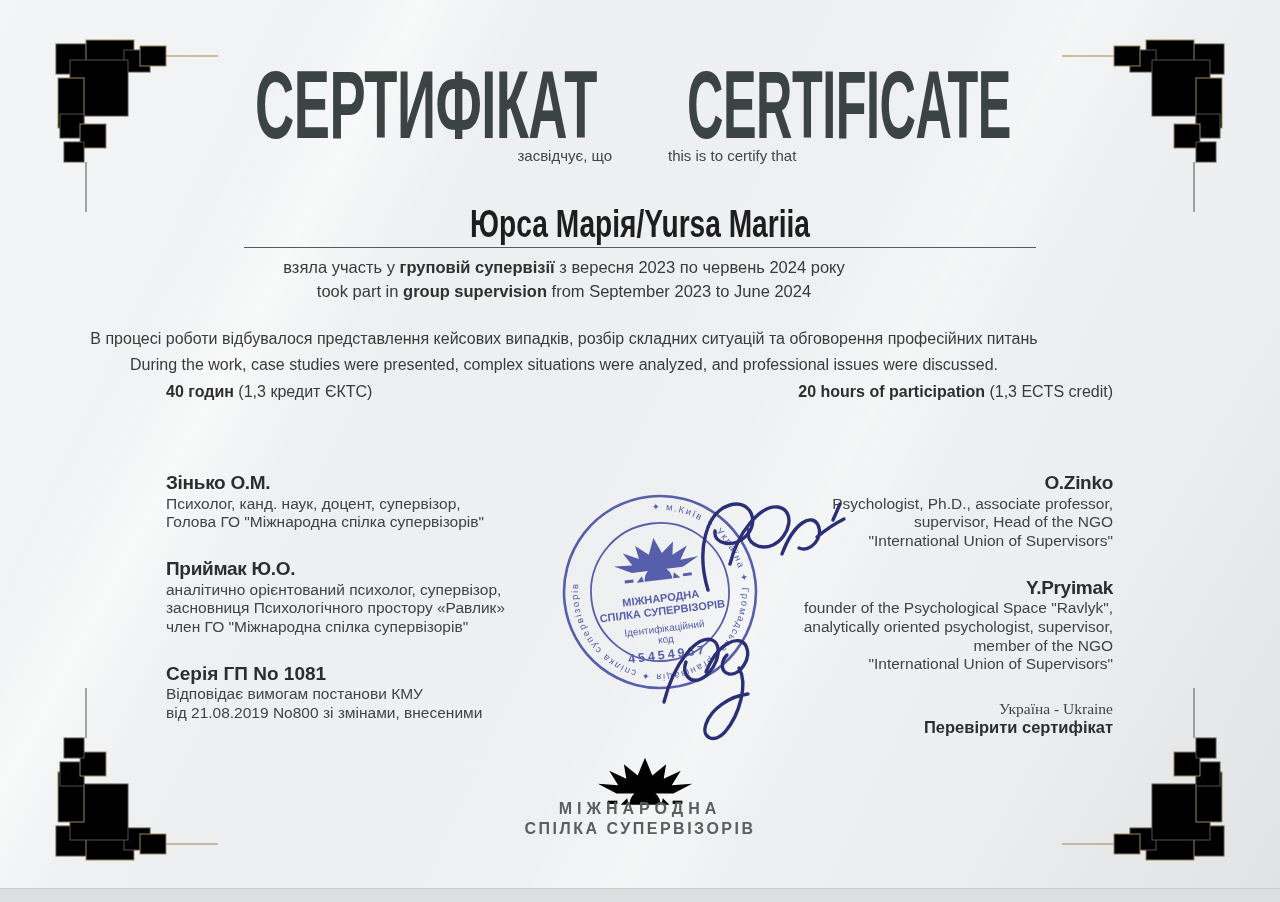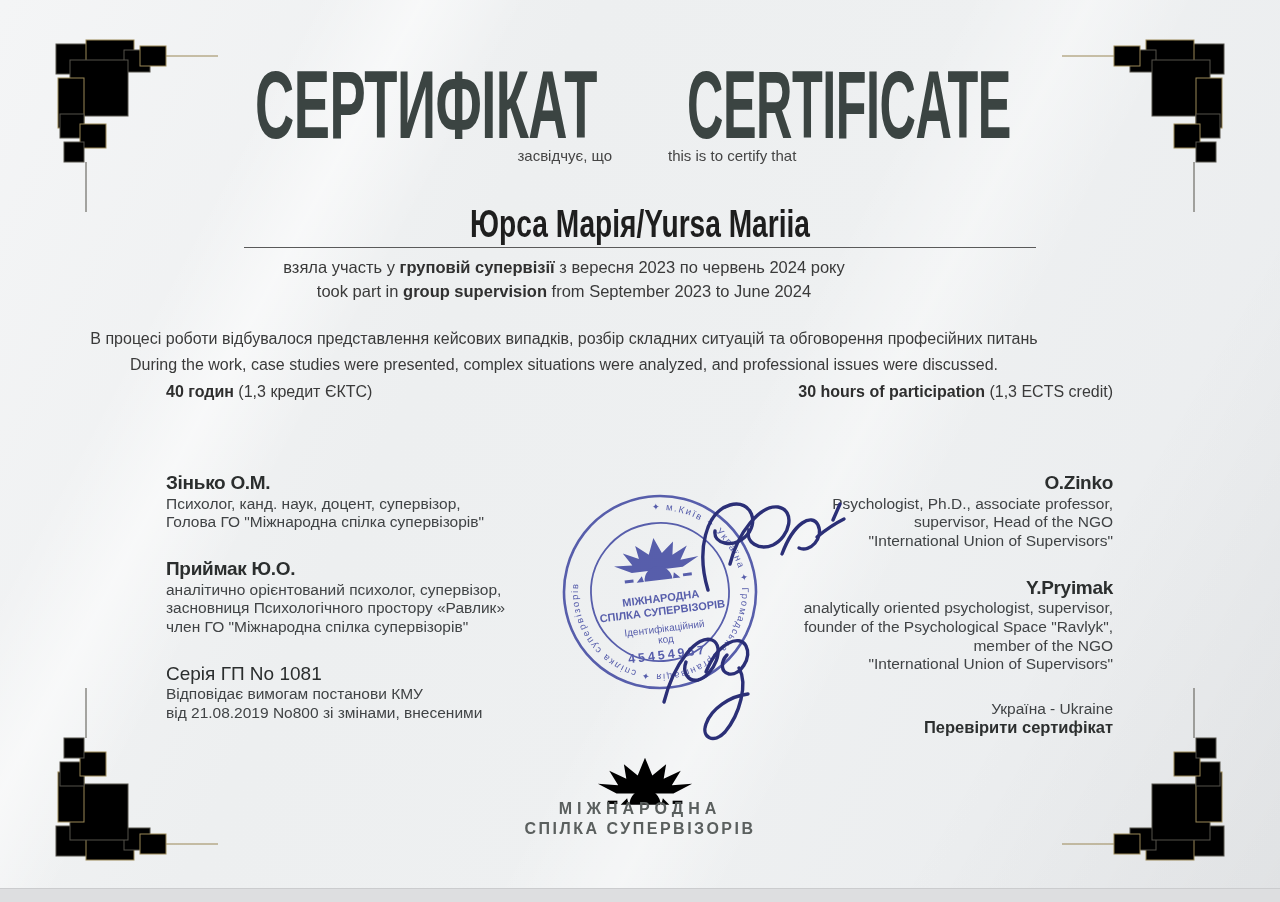--- a/index.html
+++ b/index.html
@@ -48,22 +48,22 @@
   .hours b{color:#2e2e2e;}
   .hours.left{left:166px;}
   .hours.right{right:167px;}
   
   .col{position:absolute;top:472px;font-size:15.5px;line-height:1.2;color:#404345;}
   .col.left{left:166px;width:430px;text-align:left;}
   .col.right{right:167px;width:450px;text-align:right;}
   .signer-name{font-size:19px;font-weight:bold;color:#2b2e2e;letter-spacing:-.3px;margin:0 0 4px 0;}
   .col p{margin:0;}
   .block{margin-bottom:26px;}
-  .serial-label{font-size:19px;font-weight:normal;color:#2b2e2e;margin:0 0 4px 0;}
-  .country-line{margin-top:24px;}
+  .serial-label{font-size:19px;font-weight:bold;color:#2b2e2e;margin:0 0 4px 0;}
+  .country-line{margin-top:24px;font-family:Liberation Serif, serif;}
   .verify-link{font-weight:bold;font-size:16.5px;color:#2c2f2f;cursor:pointer;}
   
   .stamp{position:absolute;left:558px;top:490px;width:204px;height:204px;
     transform:rotate(-7deg);opacity:.93;}
   .stamp .ink{fill:#4c53a6;}
   .stamp .ring{fill:none;stroke:#4c53a6;}
   .stamp text{fill:#4c53a6;font-family:"Liberation Sans",sans-serif;}
   .sig{position:absolute;}
   .sig path{fill:none;stroke:#2b2f77;stroke-width:3.4;stroke-linecap:round;}
   .sig1{left:688px;top:492px;width:170px;height:135px;}
@@ -132,21 +132,21 @@
   <div class="recipient-name">Юрса Марія/Yursa Mariia</div>
   <div class="name-rule"></div>
 
   <div class="center-line part-ua"><span>взяла участь у </span><b>груповій супервізії</b><span> з вересня  2023 по червень 2024 року</span></div>
   <div class="center-line part-en"><span>took part in </span><b>group supervision</b><span> from September 2023 to June 2024</span></div>
 
   <div class="center-line desc-ua">В процесі роботи відбувалося представлення кейсових випадків, розбір складних ситуацій та обговорення професійних питань</div>
   <div class="center-line desc-en">During the work, case studies were presented, complex situations were analyzed, and professional issues were discussed.</div>
 
   <div class="hours left"><b>40 годин</b><span> (1,3 кредит ЄКТС)</span></div>
-  <div class="hours right"><b>30 hours of participation</b><span> (1,3 ECTS credit)</span></div>
+  <div class="hours right"><b>20 hours of participation</b><span> (1,3 ECTS credit)</span></div>
 
   <div class="col left">
     <div class="block">
       <p class="signer-name">Зінько О.М.</p>
       <p>Психолог, канд. наук, доцент,  супервізор,</p>
       <p>Голова ГО "Міжнародна спілка супервізорів"</p>
     </div>
     <div class="block">
       <p class="signer-name">Приймак Ю.О.</p>
       <p>аналітично орієнтований психолог, супервізор,</p>
@@ -162,22 +162,22 @@
 
   <div class="col right">
     <div class="block">
       <p class="signer-name">O.Zinko</p>
       <p>Psychologist,  Ph.D., associate professor,</p>
       <p>supervisor, Head of the NGO</p>
       <p>"International Union of Supervisors"</p>
     </div>
     <div class="block">
       <p class="signer-name">Y.Pryimak</p>
+      <p>founder of the Psychological Space "Ravlyk",</p>
       <p>analytically oriented psychologist, supervisor,</p>
-      <p>founder of the Psychological Space "Ravlyk",</p>
       <p>member of the NGO</p>
       <p>"International Union of Supervisors"</p>
     </div>
     <p class="country-line">Україна - Ukraine</p>
     <p class="verify-link">Перевірити сертифікат</p>
   </div>
 
   <svg class="stamp" viewBox="0 0 204 204">
     <circle class="ring" cx="102" cy="102" r="96" stroke-width="2.6"></circle>
     <circle class="ring" cx="102" cy="102" r="69" stroke-width="1.8"></circle>

